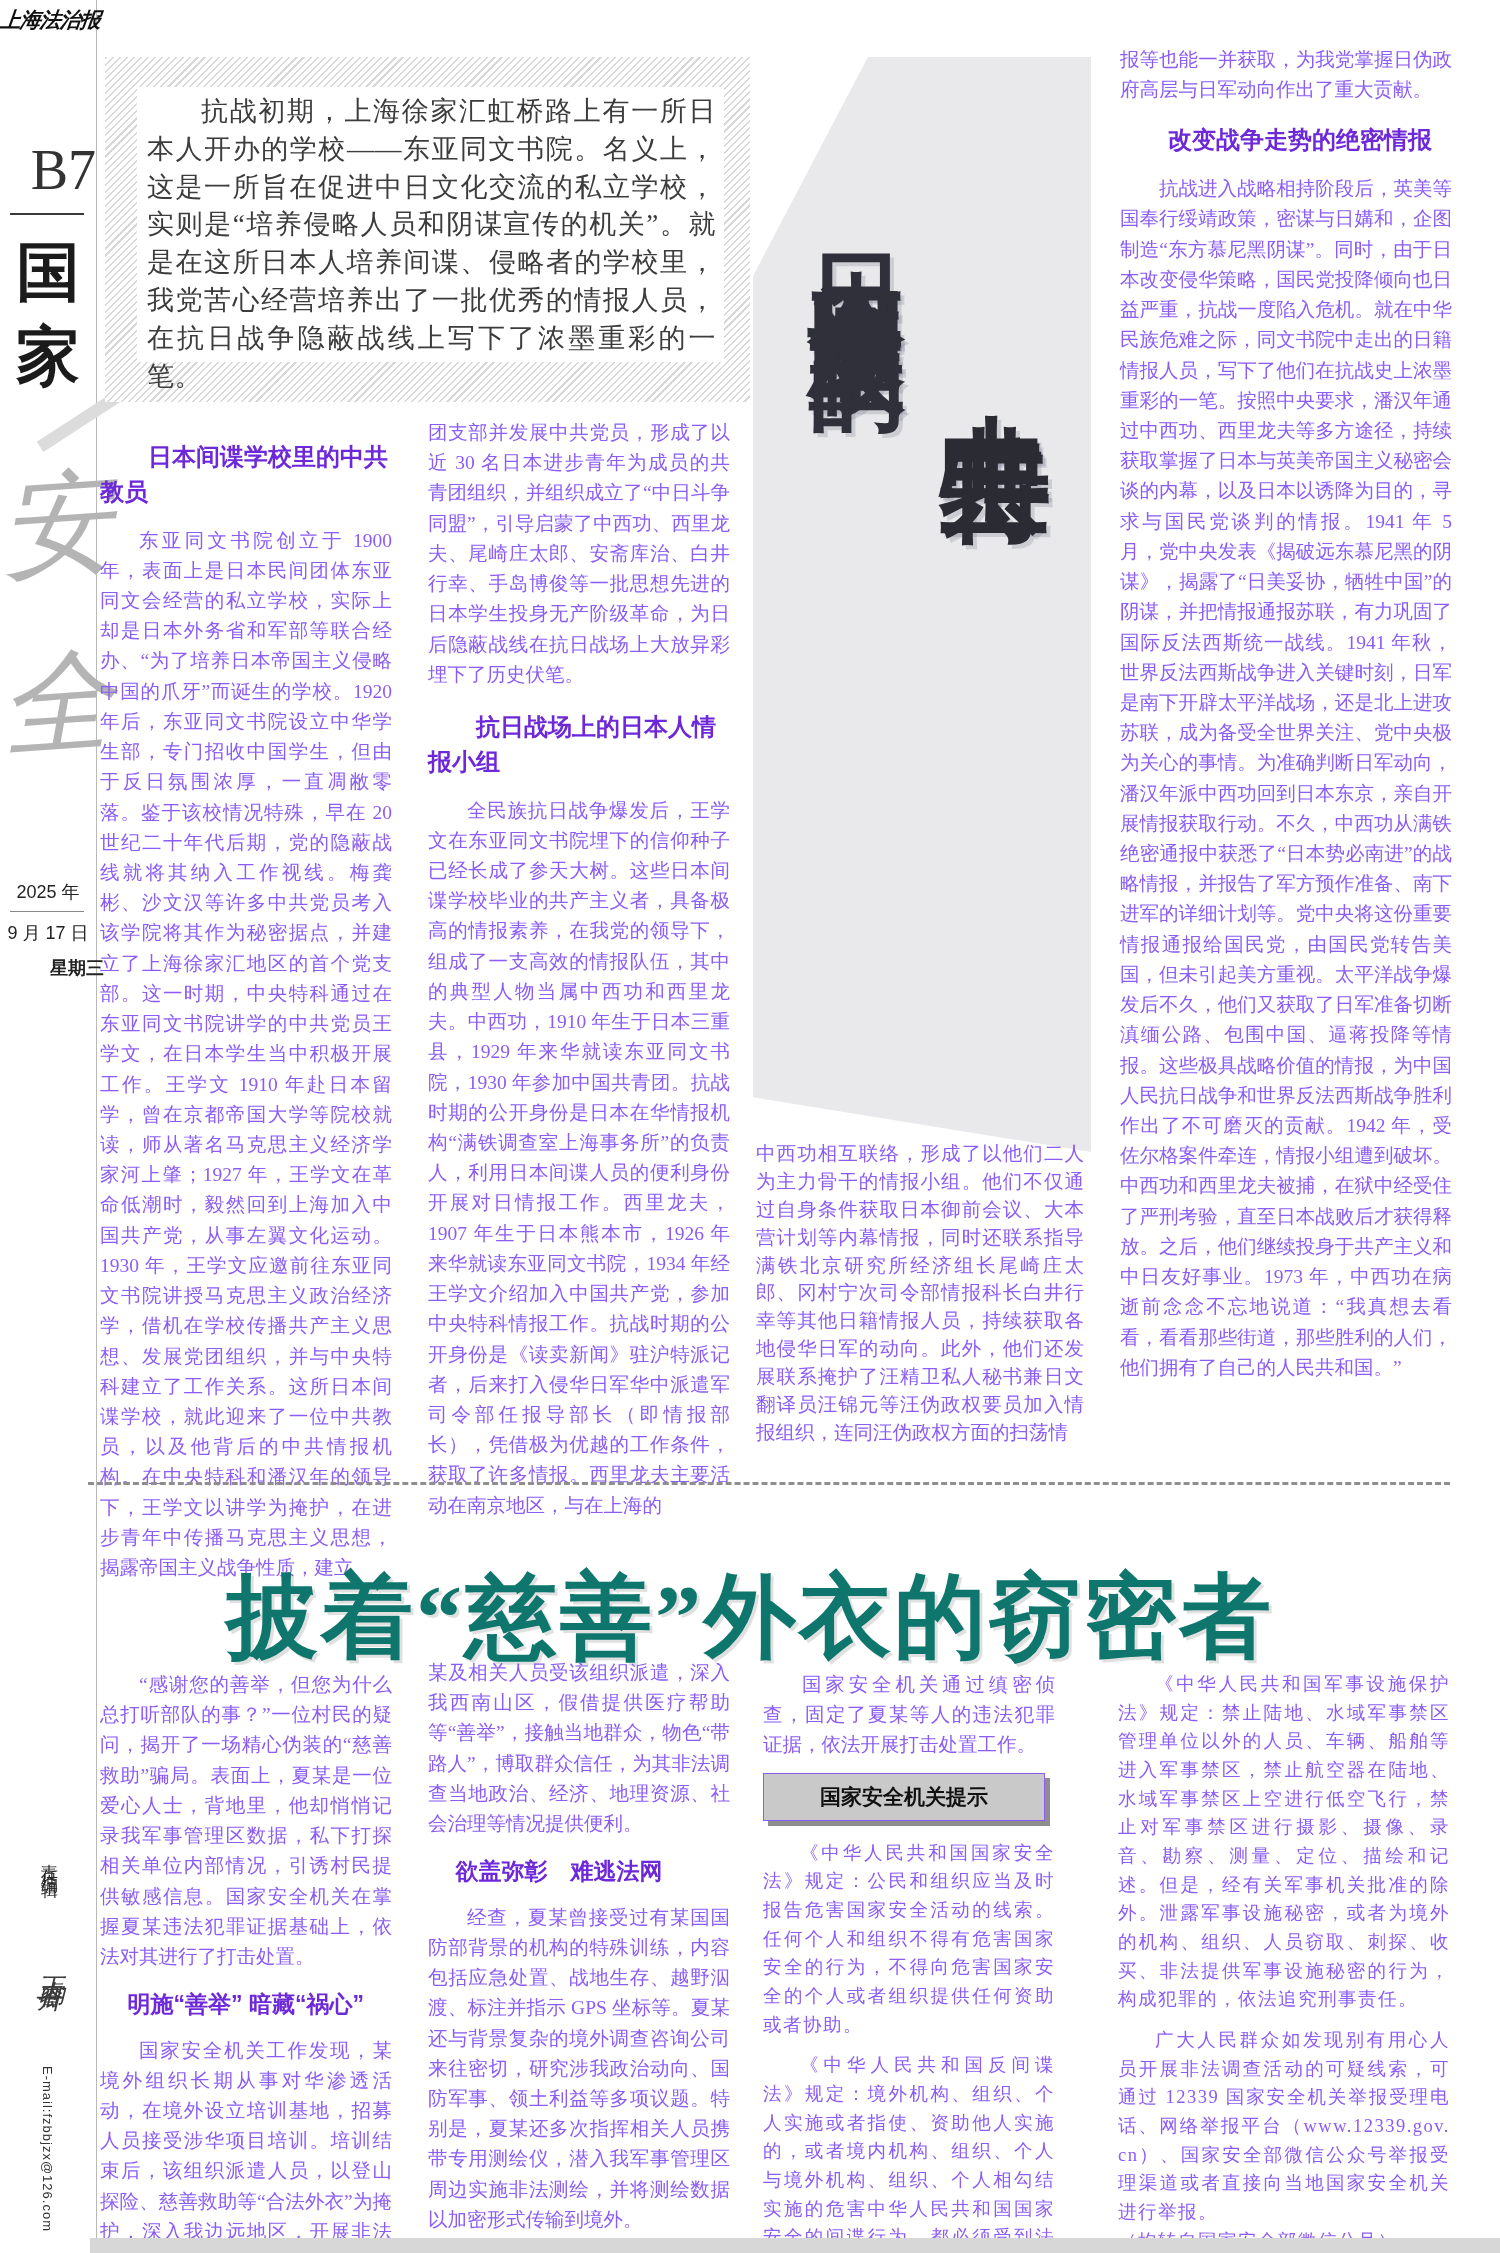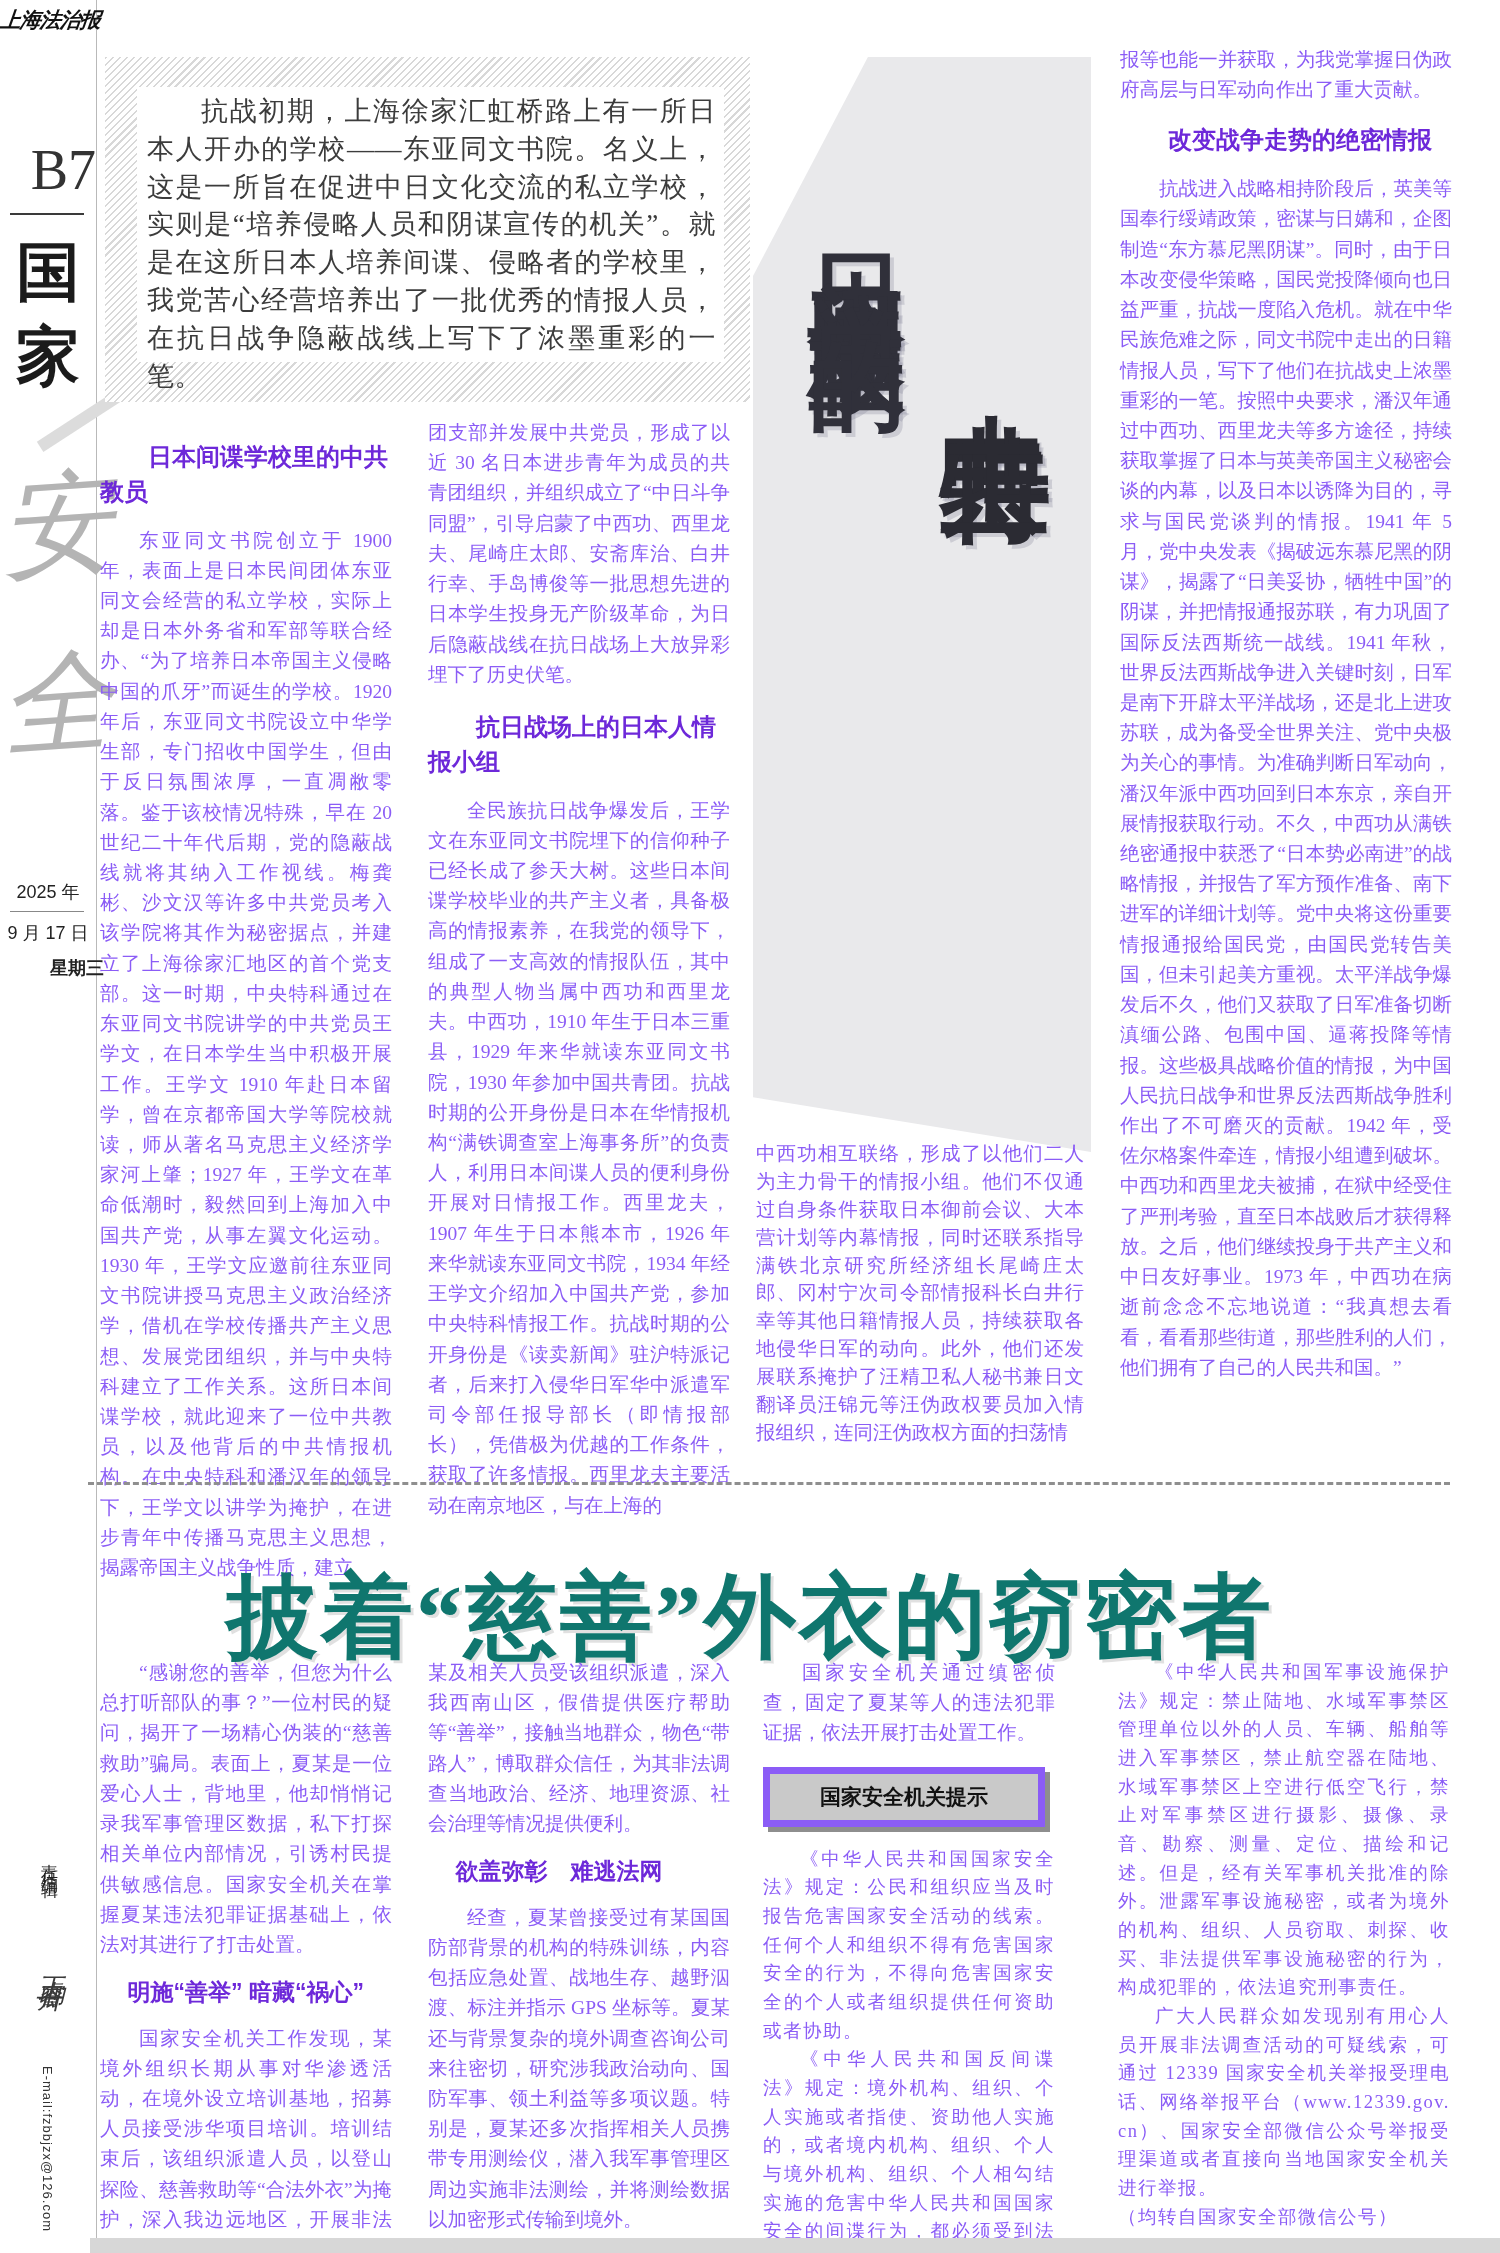--- a/index.html
+++ b/index.html
@@ -41,21 +41,21 @@
             clip-path:polygon(34% 0,100% 0,100% 100%,0 95%,0 20%);}
   .v-kicker{position:absolute;left:56px;top:122px;writing-mode:vertical-rl;text-orientation:upright;
             font-size:97px;font-weight:bold;color:#30303a;letter-spacing:12px;line-height:1;
             text-shadow:4px 4px 0 rgba(130,130,150,0.28);}
   .v-main{position:absolute;left:188px;top:268px;writing-mode:vertical-rl;text-orientation:upright;
           font-size:110px;font-weight:bold;color:#2b2b33;letter-spacing:11px;line-height:1;
           text-shadow:4px 4px 0 rgba(130,130,150,0.28);}
   
   .col{position:absolute;}
   .col p{margin:0;font-size:19.5px;line-height:1.55;text-align:justify;color:#8b5cf6;}
-  p.ind{text-indent:2em;}
+  p.ind{text-indent:2em;margin-top:12px;}
   h3.sub{font-family:"Liberation Sans",sans-serif;font-weight:bold;font-size:24px;color:#6d28d9;
          line-height:1.45;margin:0 0 16px 0;text-indent:2em;}
   .c1{left:100px;top:440px;width:292px;height:1030px;}
   .c2{left:428px;top:418px;width:302px;height:1050px;}
   .c2 h3.sub{margin-top:20px;}
   .cmid{left:756px;top:1140px;width:328px;height:320px;}
   .cmid p{line-height:1.43;}
   .cr{left:1120px;top:45px;width:332px;height:1420px;}
   .cr h3.sub{margin-top:18px;}
   
@@ -63,21 +63,21 @@
   .a2-title{position:absolute;left:75px;top:1500px;width:1350px;text-align:center;font-size:92px;
             font-weight:bold;color:#0f766e;letter-spacing:3px;line-height:1.2;
             text-shadow:3px 3px 0 rgba(0,0,0,0.12);white-space:nowrap;}
   .b1{left:100px;top:1658px;width:292px;height:580px;}
   .b2{left:428px;top:1658px;width:302px;height:580px;}
   .b3{left:763px;top:1658px;width:292px;height:580px;}
   .b4{left:1118px;top:1658px;width:332px;height:580px;}
   .b1 h3.sub,.b2 h3.sub{font-size:23px;margin:16px 0 14px 0;text-indent:1.2em;}
   .kai{font-size:18.5px !important;letter-spacing:1.5px;line-height:1.55 !important;color:#1e1e1e;
        word-break:break-all;}
-  .tip-box{margin:18px 10px 18px 0;background:#c9c9c9;box-shadow:5px 5px 0 #8e8e8e;border:7px solid #8b5cf6;
+  .tip-box{margin:12px 10px 18px 0;background:#c9c9c9;box-shadow:5px 5px 0 #8e8e8e;border:1px solid #8b5cf6;
            padding:9px 0;text-align:center;font-family:"Liberation Sans",sans-serif;font-weight:bold;
            font-size:21px;color:#111;}
   .credit{text-align:right;padding-right:4px;}
   .bottom-band{position:absolute;left:90px;top:2238px;width:1410px;height:15px;background:#d7d7d7;}
 </style>
 </head>
 <body>
 
 <div class="page">
 

